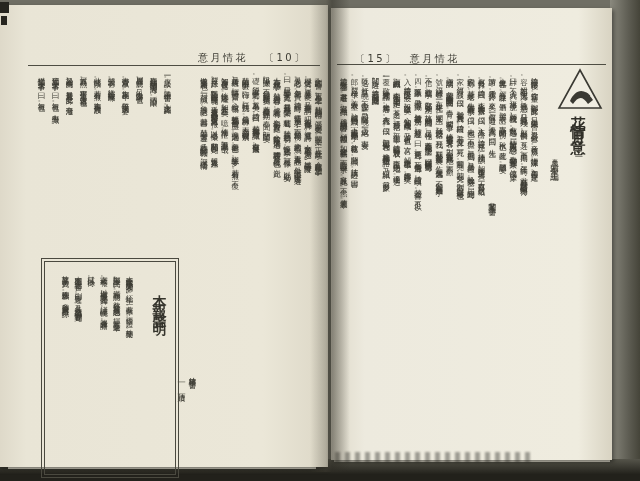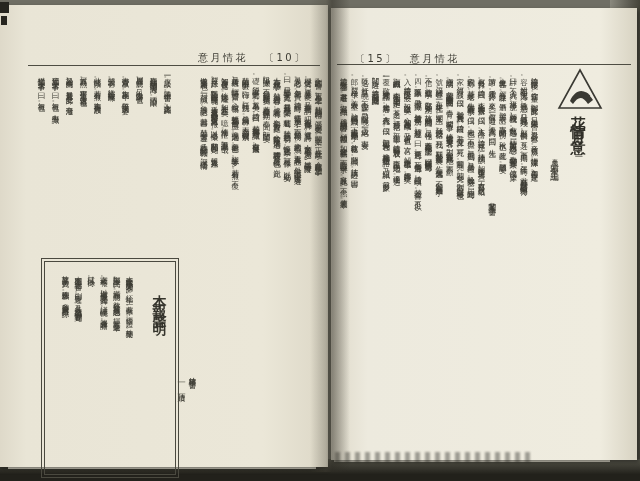--- a/index.html
+++ b/index.html
@@ -6,21 +6,21 @@
   #screen{position:relative;width:640px;height:481px;overflow:hidden;
           background:#6f6e64;font-family:"DejaVu Sans",sans-serif;}
   .strip-right{position:absolute;right:0;top:0;width:30px;height:100%;z-index:0;
           background:linear-gradient(90deg,#8a897e,#5f5e54 60%,#454439);}
   .strip-bottom{position:absolute;left:0;bottom:0;width:100%;height:22px;z-index:0;
           background:linear-gradient(180deg,#55544a,#22211b 70%);}
   .page{position:absolute;z-index:1;}
   .page-left{left:0;top:5px;width:328px;height:462px;
           background:linear-gradient(90deg,#ded9c9,#e9e5d6 8%,#ebe7d8 80%,#dcd7c6);
           box-shadow:0 2px 4px rgba(20,20,15,.5);}
-  .page-right{left:331px;top:8px;width:306px;height:452px;
+  .page-right{left:331px;top:8px;width:281px;height:452px;
           background:linear-gradient(90deg,#ddd8c8,#edeade 12%,#efecdf 88%,#d8d3c2);
           box-shadow:2px 2px 4px rgba(20,20,15,.5);}
   .page-edge{position:absolute;z-index:1;background:#cfcbbc;height:3px;}
   .edge-l{left:8px;top:466px;width:308px;}
   .edge-r{left:334px;top:459px;width:276px;}
   .spine{position:absolute;left:310px;top:0;width:40px;height:472px;z-index:3;pointer-events:none;
           background:linear-gradient(90deg,rgba(60,58,48,0),rgba(74,70,58,.30) 40%,rgba(46,44,36,.50) 55%,rgba(60,58,48,0));}
   .mark{position:absolute;background:#26251f;z-index:4;}
   .mark1{left:0;top:2px;width:9px;height:11px;}
   .mark2{left:1px;top:16px;width:6px;height:9px;}

